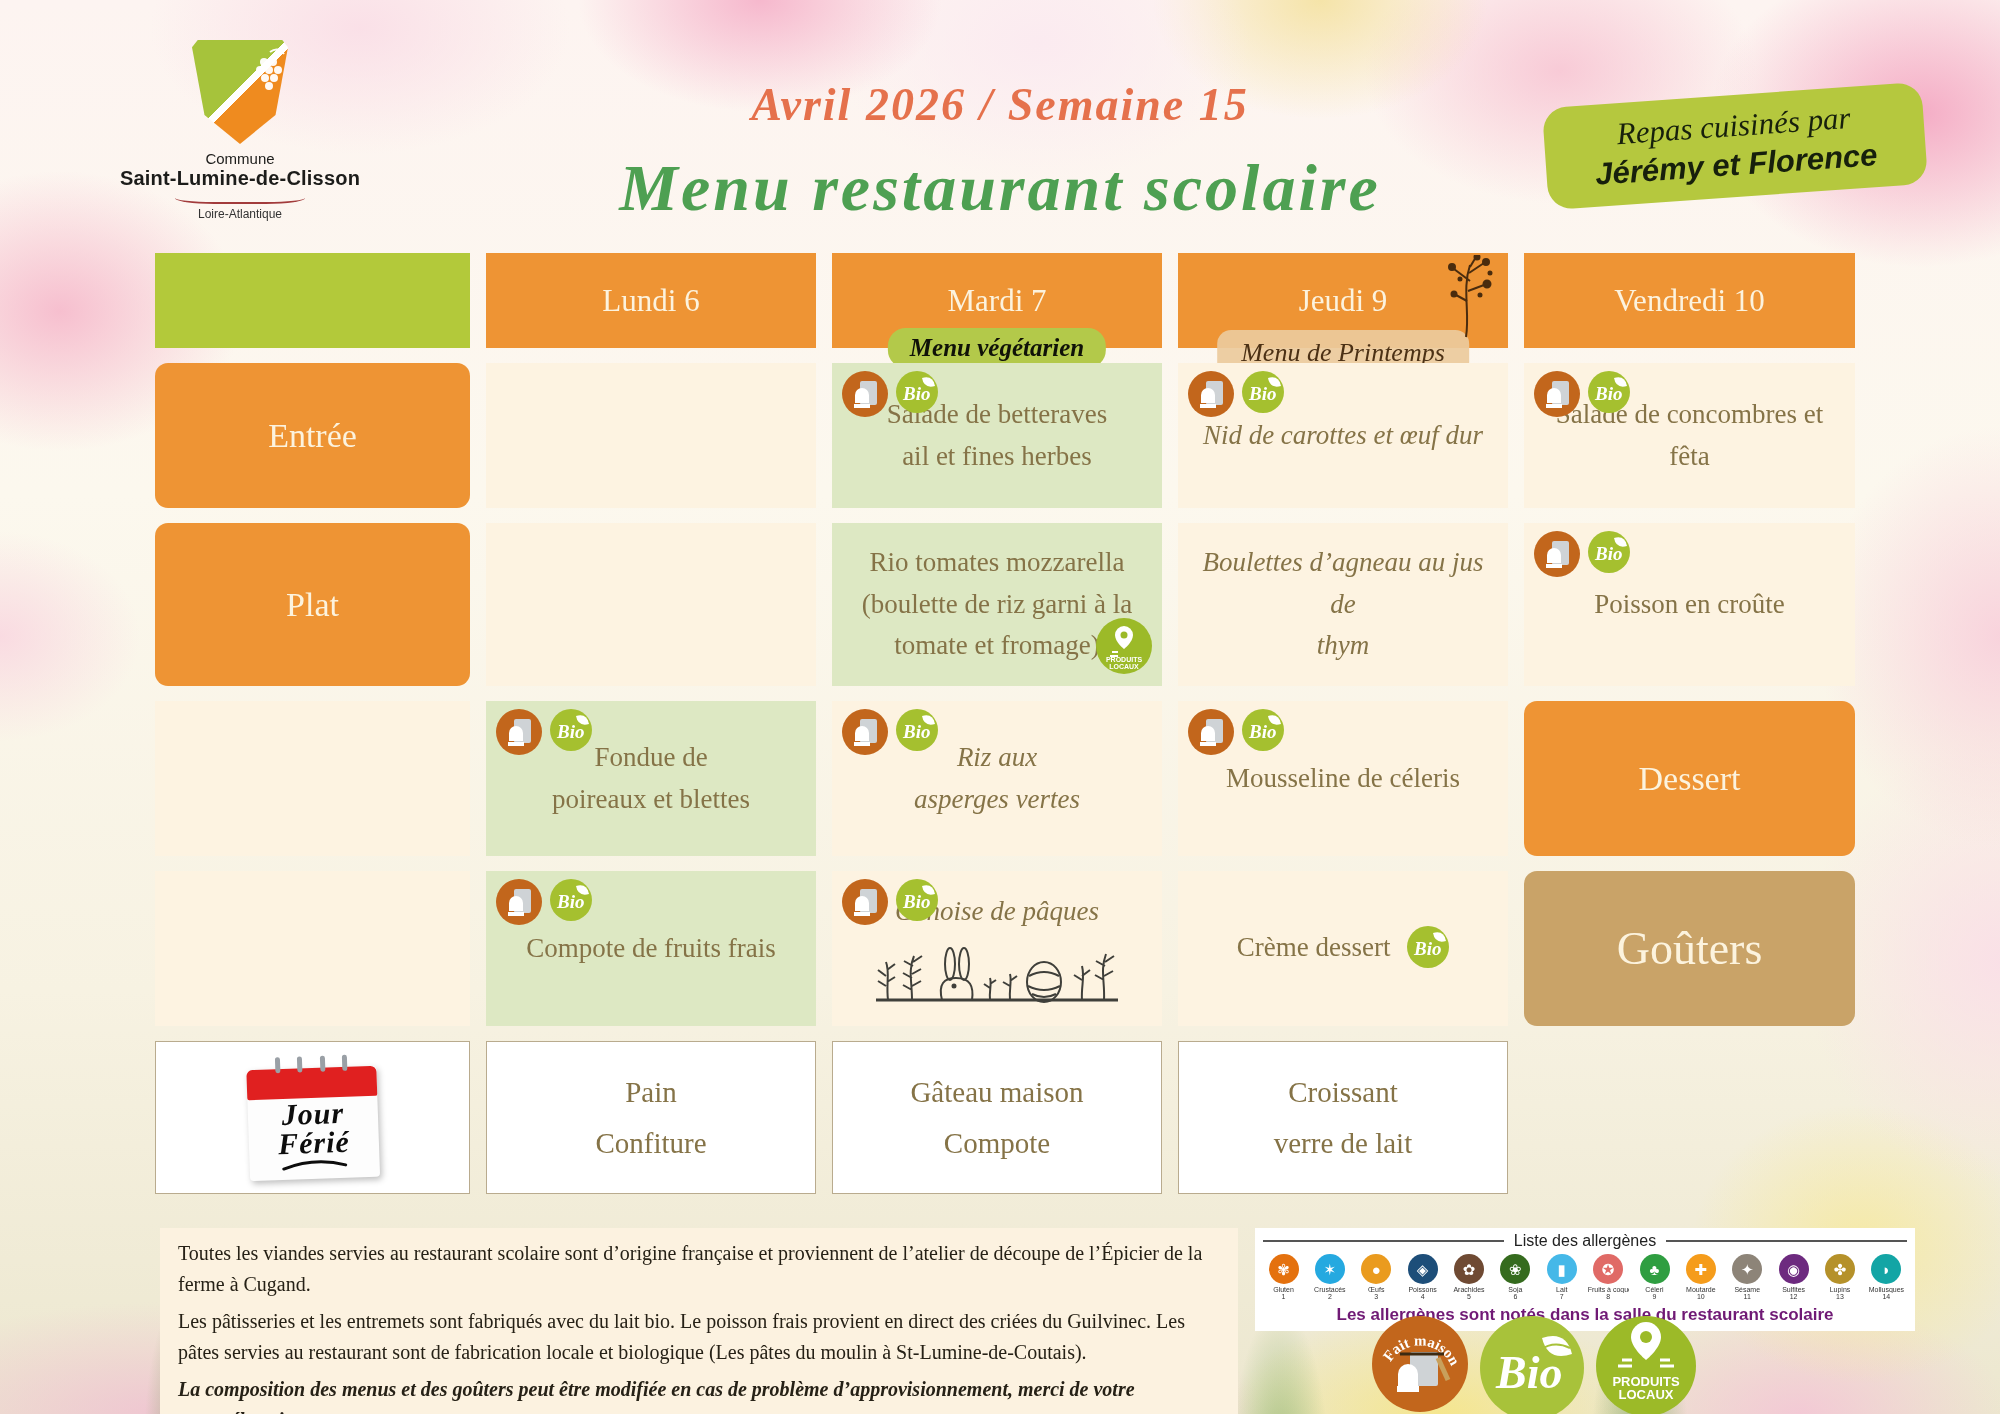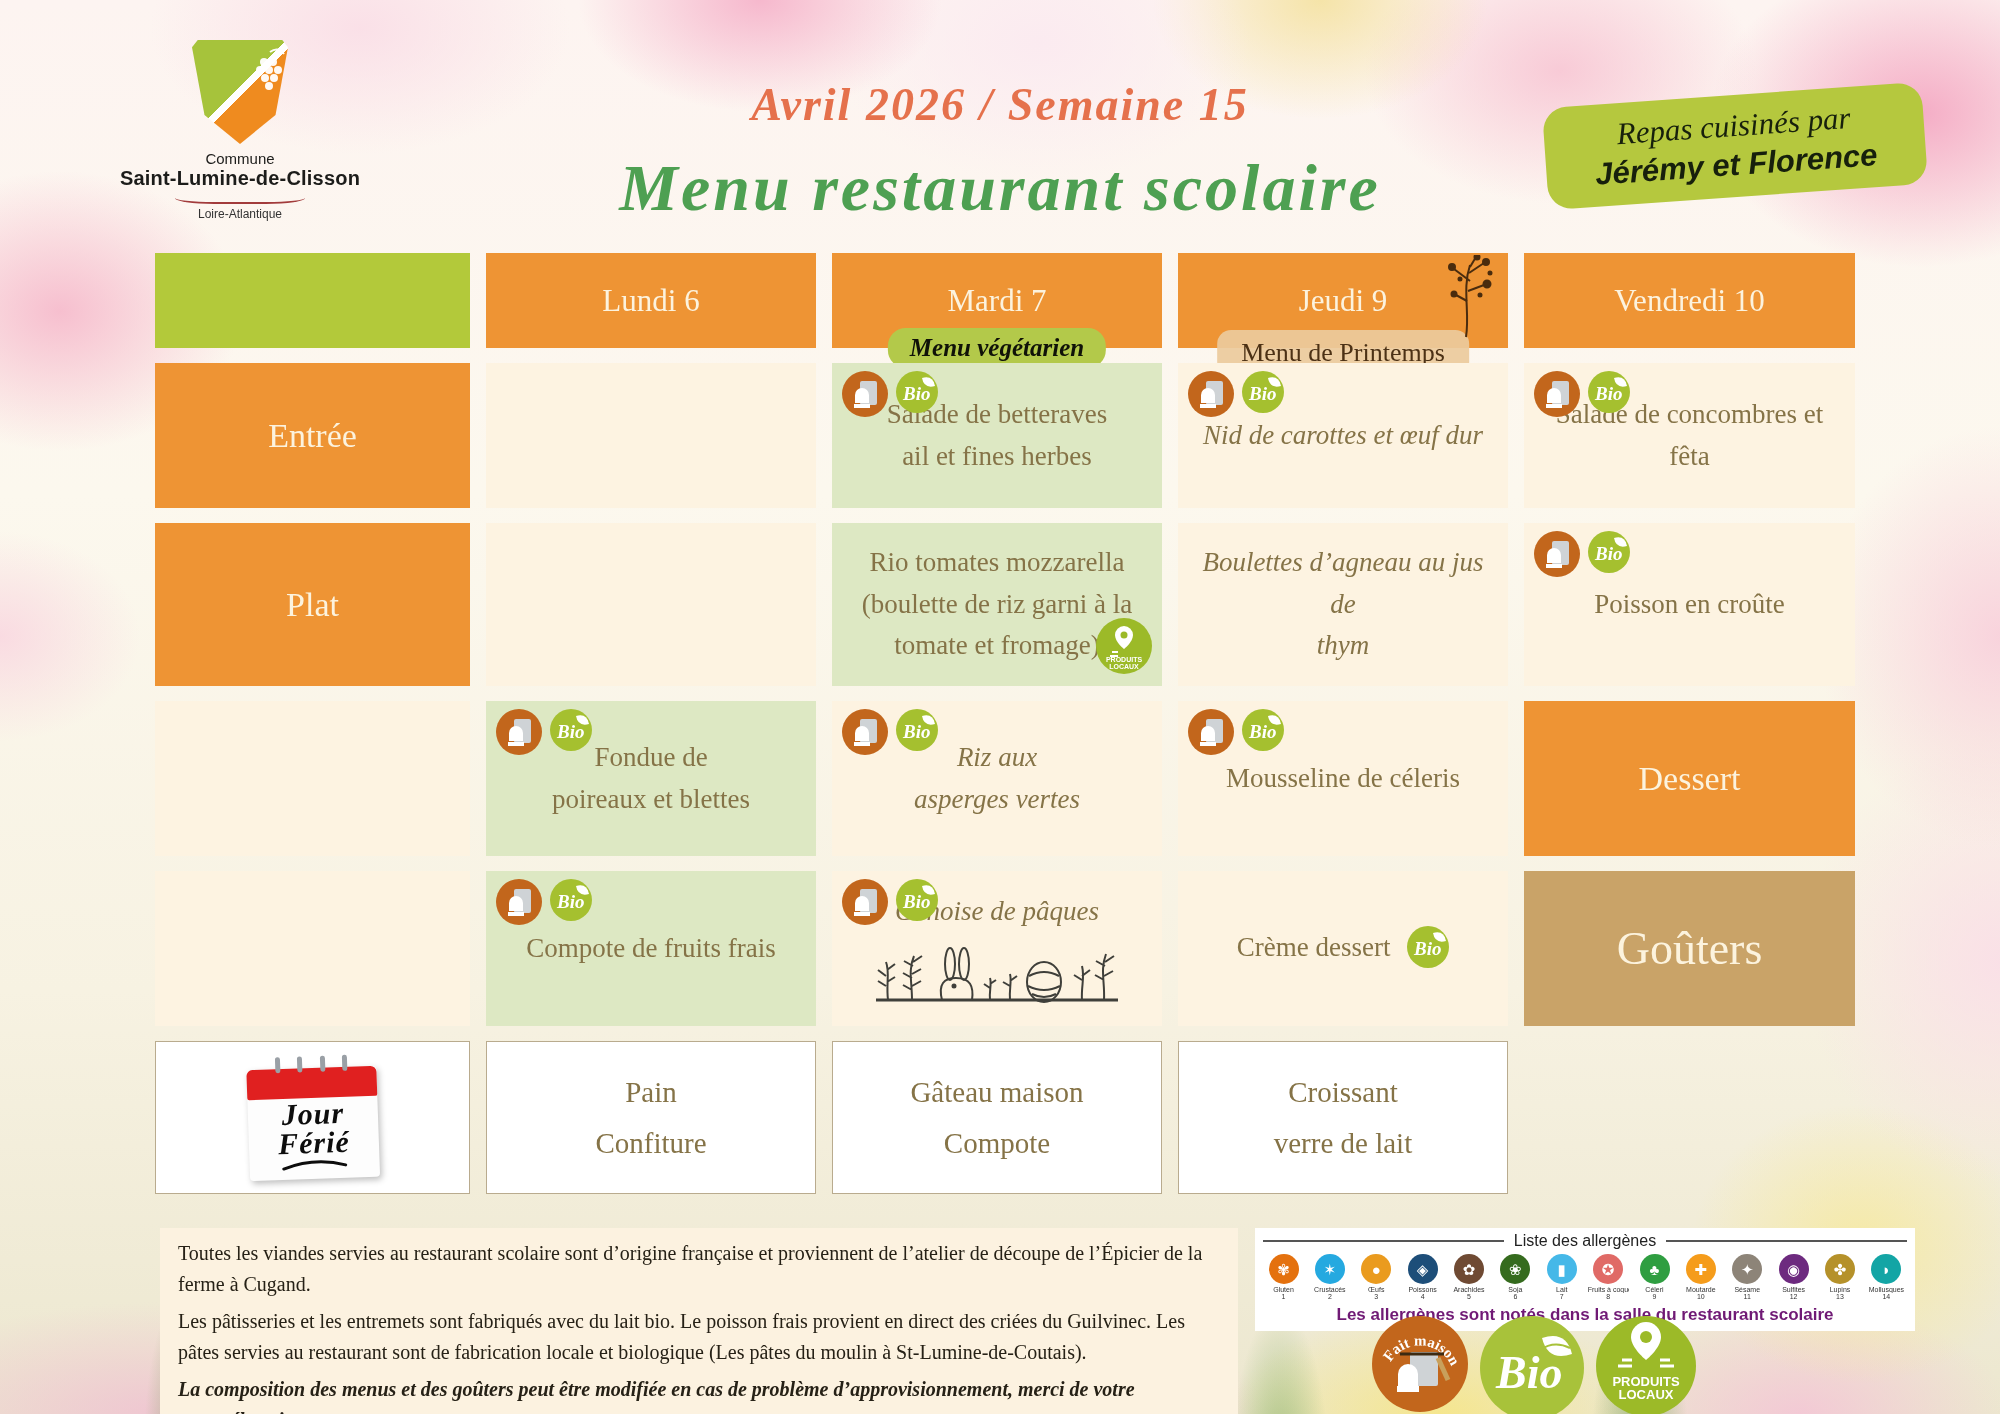--- a/index.html
+++ b/index.html
@@ -54,26 +54,26 @@
   
   .menu-table{position:absolute;left:155px;top:253px;width:1700px;display:grid;
     grid-template-columns:315px 330px 330px 330px 331px;
     grid-template-rows:95px 145px 163px 155px 155px 153px;
     column-gap:16px;row-gap:15px;}
   .hcell{display:flex;align-items:center;justify-content:center;position:relative;
     font-size:31px;color:#fcf3de;}
   .corner{background:#b3c93a;}
   .dayhead{background:#ee9434;}
   .rowhead{background:#ee9434;display:flex;align-items:center;justify-content:center;
-    font-size:34px;color:#fcf3de;}
+    font-size:34px;color:#fcf3de;border-radius:13px;}
   .rowhead.gouter{background:#c9a368;font-size:46px;}
   .pill{position:absolute;left:50%;transform:translateX(-50%);white-space:nowrap;}
   .pill.veg{bottom:-20px;background:#b3c94a;color:#101208;font-weight:bold;font-style:italic;
     font-size:25px;padding:6px 22px;border-radius:18px;}
-  .pill.spring{bottom:-28px;background:rgba(236,202,156,.92);color:#4c3115;
+  .pill.spring{bottom:-28px;background:rgba(236,202,156,.92);color:#4c3115;font-style:italic;
     font-size:26px;padding:8px 24px;border-radius:14px;}
   .dandelion{position:absolute;right:8px;top:2px;}
 
   .cell{position:relative;display:flex;flex-direction:column;align-items:center;justify-content:center;
     text-align:center;font-size:27px;line-height:1.55;color:#857347;padding:10px 14px;box-sizing:border-box;}
   .cell.cream{background:#fdf3e1;}
   .cell.greenish{background:#dde8c3;}
   .cell.italic{font-style:italic;}
   .chips{position:absolute;top:8px;left:10px;display:flex;gap:8px;align-items:flex-start;}
   .chip-fm{width:46px;height:46px;border-radius:50%;background:#c2661c;position:relative;overflow:hidden;}

